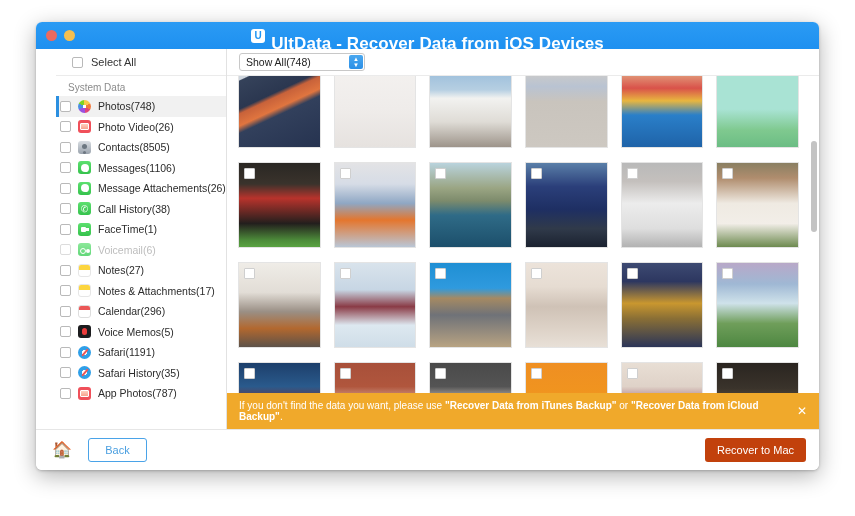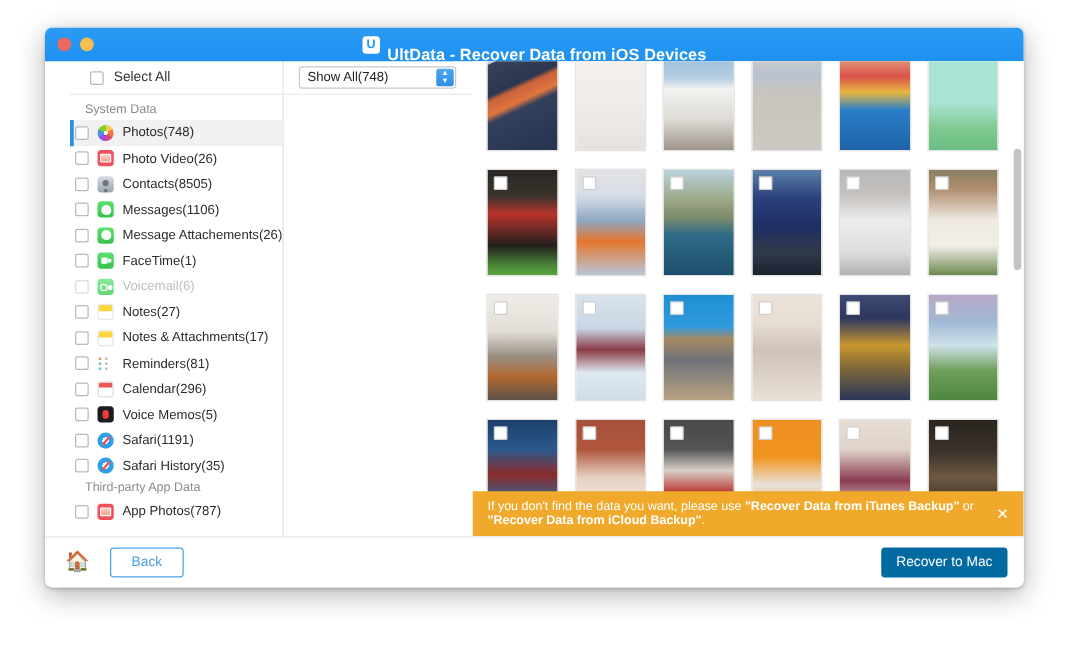--- a/index.html
+++ b/index.html
@@ -43,21 +43,21 @@
     gap: 6px; pointer-events: none;
   }
   #app-logo {
     width: 14px; height: 14px; border-radius: 3px;
     background: #ffffff;
     display: flex; align-items: center; justify-content: center;
     font-size: 10px; font-weight: bold; color: #2196f3;
     line-height: 1;
   }
   #title-text {
-    color: #ffffff; font-size: 13px; font-weight: bold;
+    color: #ffffff; font-size: 17px; font-weight: bold;
     letter-spacing: 0.1px;
     margin-top: 16px;
   }
   
   #body-split { flex: 1 1 auto; display: flex; min-height: 0; }
   
   #sidebar {
     width: 171px; flex: 0 0 171px;
     background: #ffffff;
     border-right: 1px solid #e2e2e2;
@@ -178,21 +178,21 @@
     width: 2px; height: 9px; background: #eb5757;
     transform: rotate(40deg); border-radius: 1px;
   }
   .ico-appphotos { background: #f0505a; }
   .ico-appphotos::after {
     content: ""; position: absolute; left: 2px; top: 3px; right: 2px; bottom: 3px;
     border: 1px solid #fff; border-radius: 1px;
     background: linear-gradient(#ffd0c0, #f7a28e);
   }
   
-  #main-col { flex: 1 1 auto; display: flex; flex-direction: row; min-width: 0; }
+  #main-col { flex: 1 1 auto; display: flex; flex-direction: column; min-width: 0; }
   #toolbar {
     height: 27px; flex: 0 0 27px;
     border-bottom: 1px solid #ebebeb;
     display: flex; align-items: center;
     padding: 0 13px 0 12px;
     background: #fff;
   }
   #filter-select {
     width: 126px; height: 18px;
     border: 1px solid #c8c8c8; border-radius: 3px;
@@ -295,21 +295,21 @@
   #back-btn {
     width: 59px; height: 24px;
     border: 1px solid #4aa3e8; border-radius: 3px;
     background: #fff; color: #4a9fe0;
     font-size: 11px; display: flex;
     align-items: center; justify-content: center;
   }
   #recover-btn {
     margin-left: auto;
     height: 24px; padding: 0 12px;
-    background: #0369a1; border-radius: 3px;
+    background: #c2410c; border-radius: 3px;
     color: #fff; font-size: 11px;
     display: flex; align-items: center; justify-content: center;
   }
 </style>
 </head>
 <body>
 
 <div id="app-window">
 
   <div id="titlebar">
@@ -352,64 +352,63 @@
             <div class="app-ico ico-messages"></div>
             <div class="side-label">Messages(1106)</div>
           </div>
           <div class="side-item">
             <div class="cb"></div>
             <div class="app-ico ico-messages"></div>
             <div class="side-label">Message Attachements(26)</div>
           </div>
           <div class="side-item">
             <div class="cb"></div>
+            <div class="app-ico ico-phone"></div>
+            <div class="side-label">Call History(38)</div>
+          </div>
+          <div class="side-item">
+            <div class="cb"></div>
             <div class="app-ico ico-facetime"></div>
             <div class="side-label">FaceTime(1)</div>
           </div>
           <div class="side-item disabled">
             <div class="cb"></div>
             <div class="app-ico ico-voicemail"></div>
             <div class="side-label">Voicemail(6)</div>
           </div>
           <div class="side-item">
             <div class="cb"></div>
             <div class="app-ico ico-notes"></div>
             <div class="side-label">Notes(27)</div>
           </div>
           <div class="side-item">
             <div class="cb"></div>
             <div class="app-ico ico-notes"></div>
             <div class="side-label">Notes &amp; Attachments(17)</div>
           </div>
           <div class="side-item">
             <div class="cb"></div>
-            <div class="app-ico ico-reminders"></div>
-            <div class="side-label">Reminders(81)</div>
-          </div>
-          <div class="side-item">
-            <div class="cb"></div>
             <div class="app-ico ico-calendar"></div>
             <div class="side-label">Calendar(296)</div>
           </div>
           <div class="side-item">
             <div class="cb"></div>
             <div class="app-ico ico-voicememos"></div>
             <div class="side-label">Voice Memos(5)</div>
           </div>
           <div class="side-item">
             <div class="cb"></div>
             <div class="app-ico ico-safari"></div>
             <div class="side-label">Safari(1191)</div>
           </div>
           <div class="side-item">
             <div class="cb"></div>
             <div class="app-ico ico-safari"></div>
             <div class="side-label">Safari History(35)</div>
           </div>
-          <div class="group-header">Third-party App Data</div>
           <div class="side-item">
             <div class="cb"></div>
             <div class="app-ico ico-appphotos"></div>
             <div class="side-label">App Photos(787)</div>
           </div>
         </div>
     </div>
 
     <div id="main-col">
 

